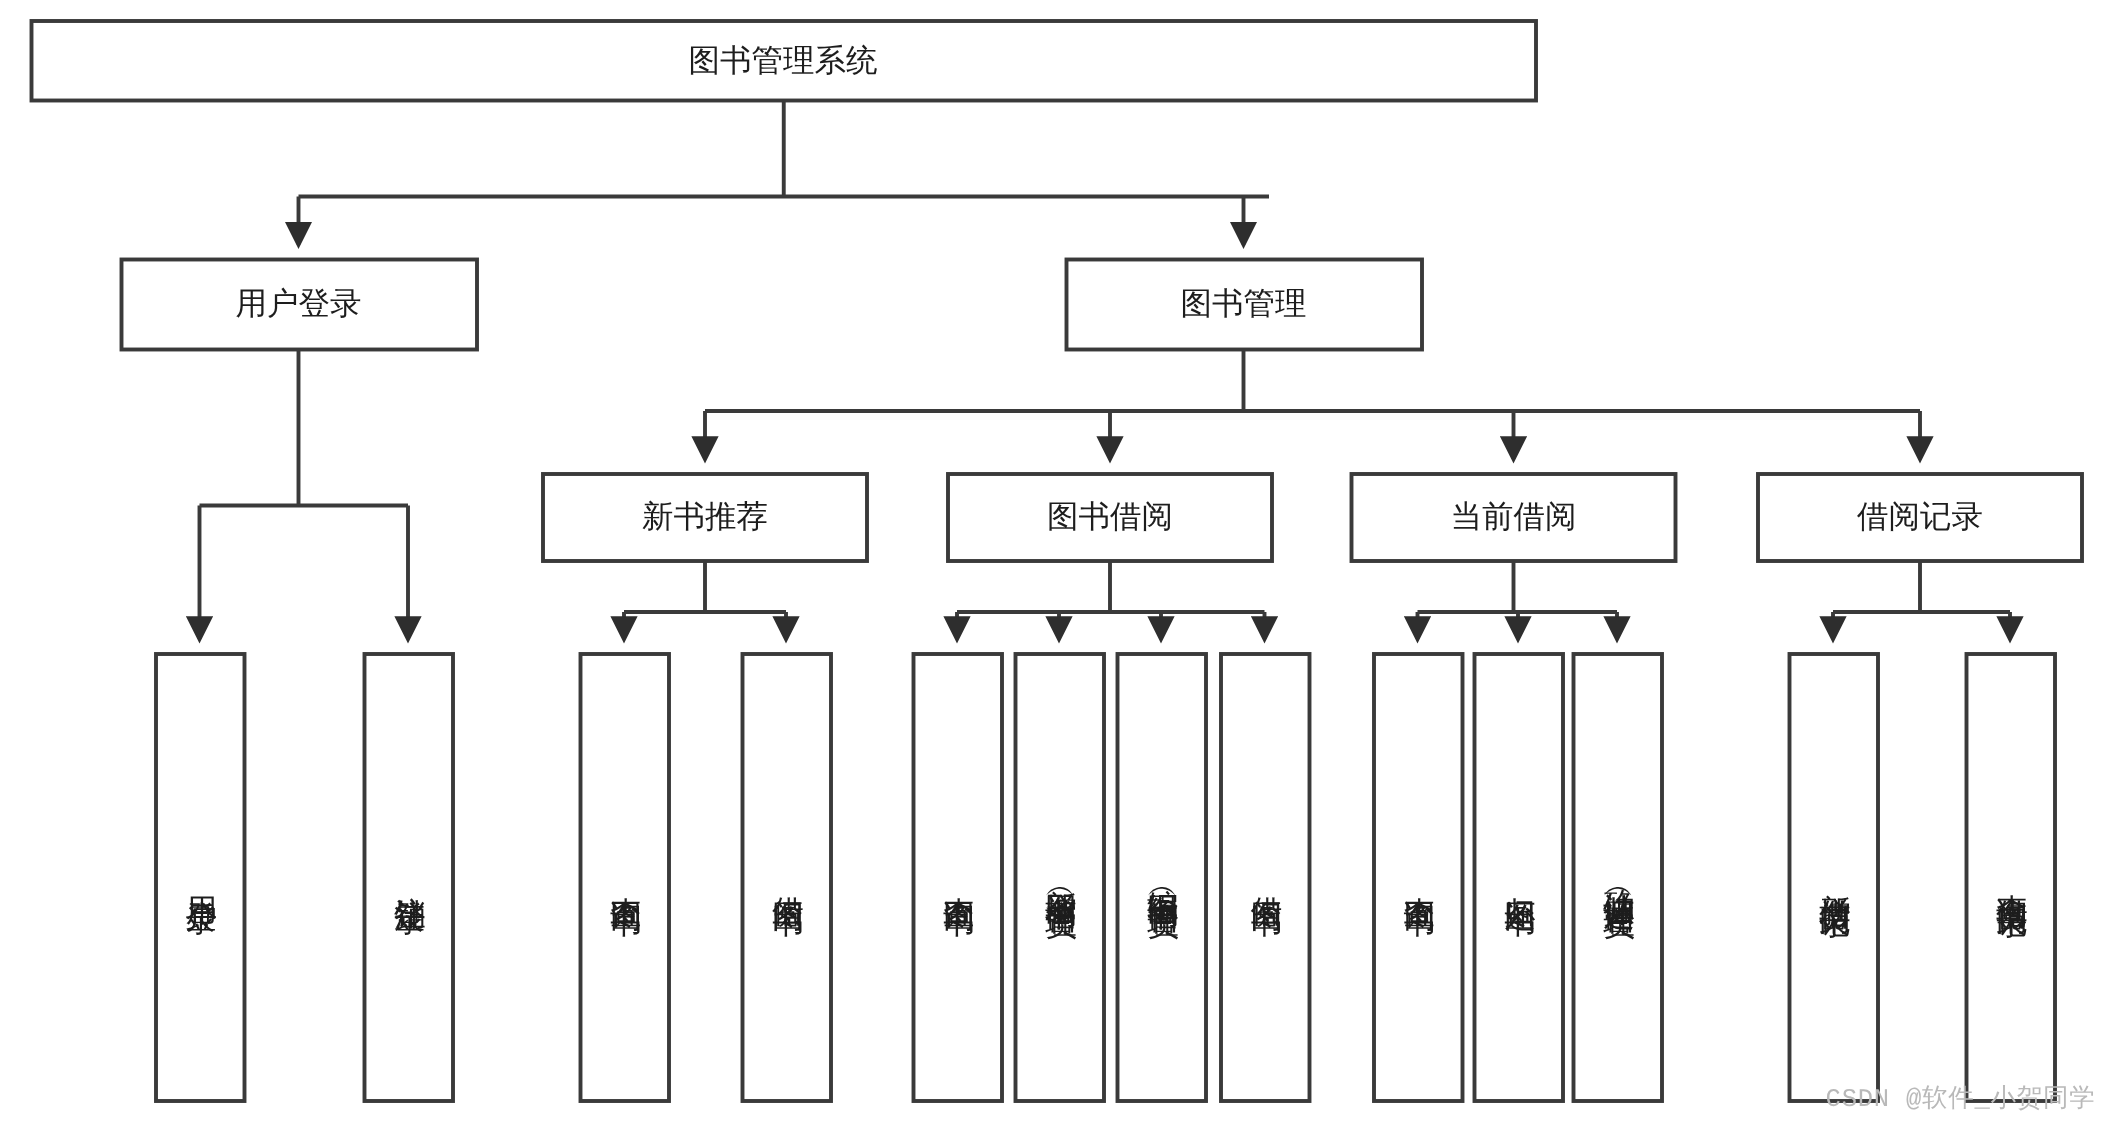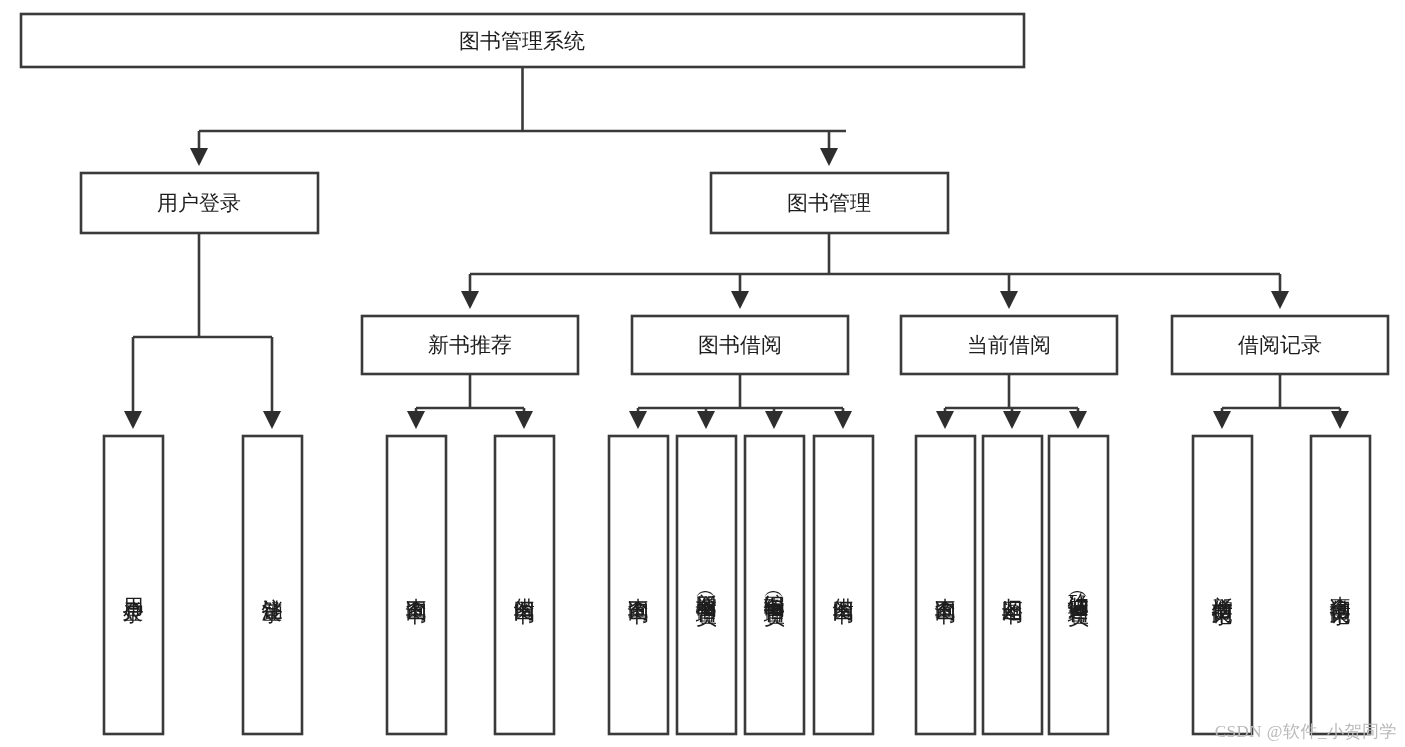--- a/index.html
+++ b/index.html
@@ -60,21 +60,21 @@
     align-items: center;
     justify-content: center;
     letter-spacing: 2px;
     white-space: nowrap;
     pointer-events: none;
   }
   .watermark {
     position: absolute;
     right: 8px;
     bottom: 4px;
-    font-family: Liberation Serif, serif;
+    font-family: Liberation Mono, monospace;
     font-size: 17px;
     color: #b9b9b9;
     letter-spacing: 0.5px;
     white-space: nowrap;
   }
 </style>
 </head>
 <body>
 
 <div id="diagram-root">

